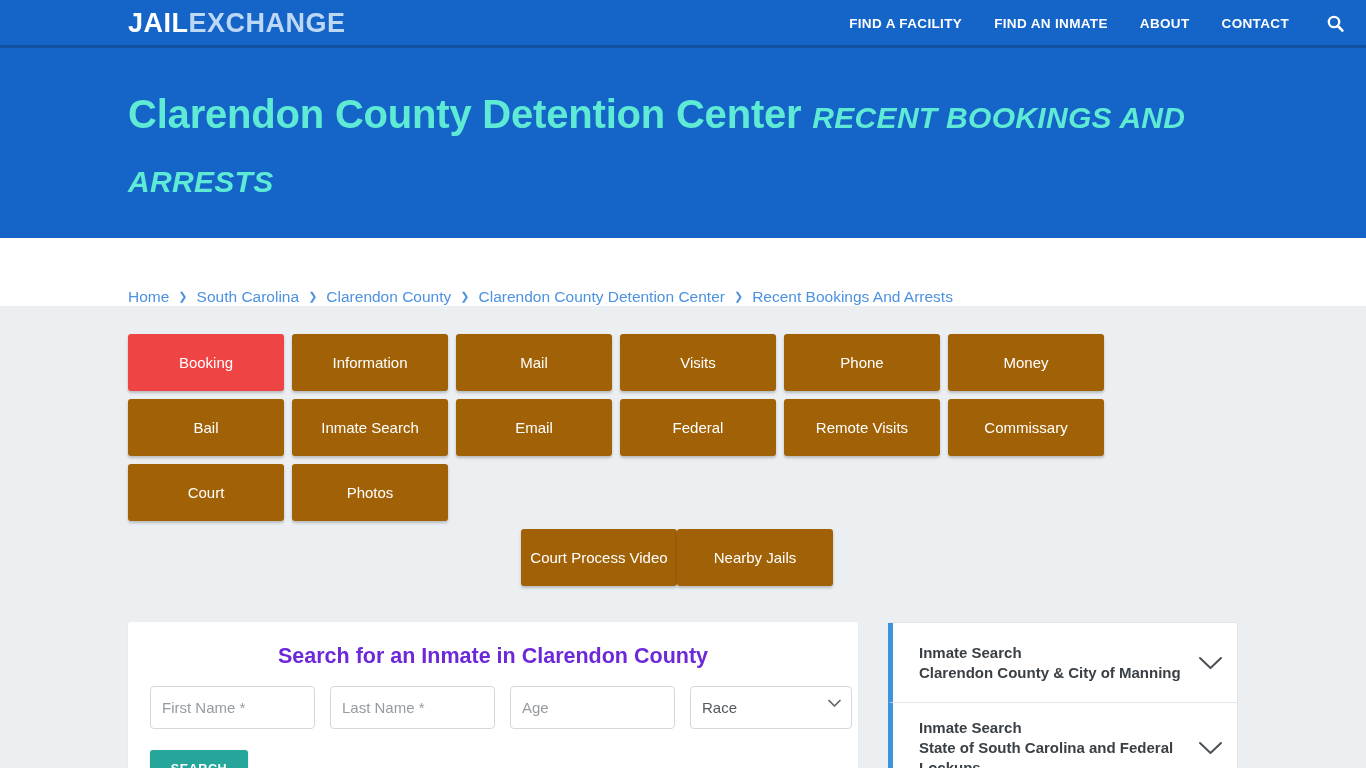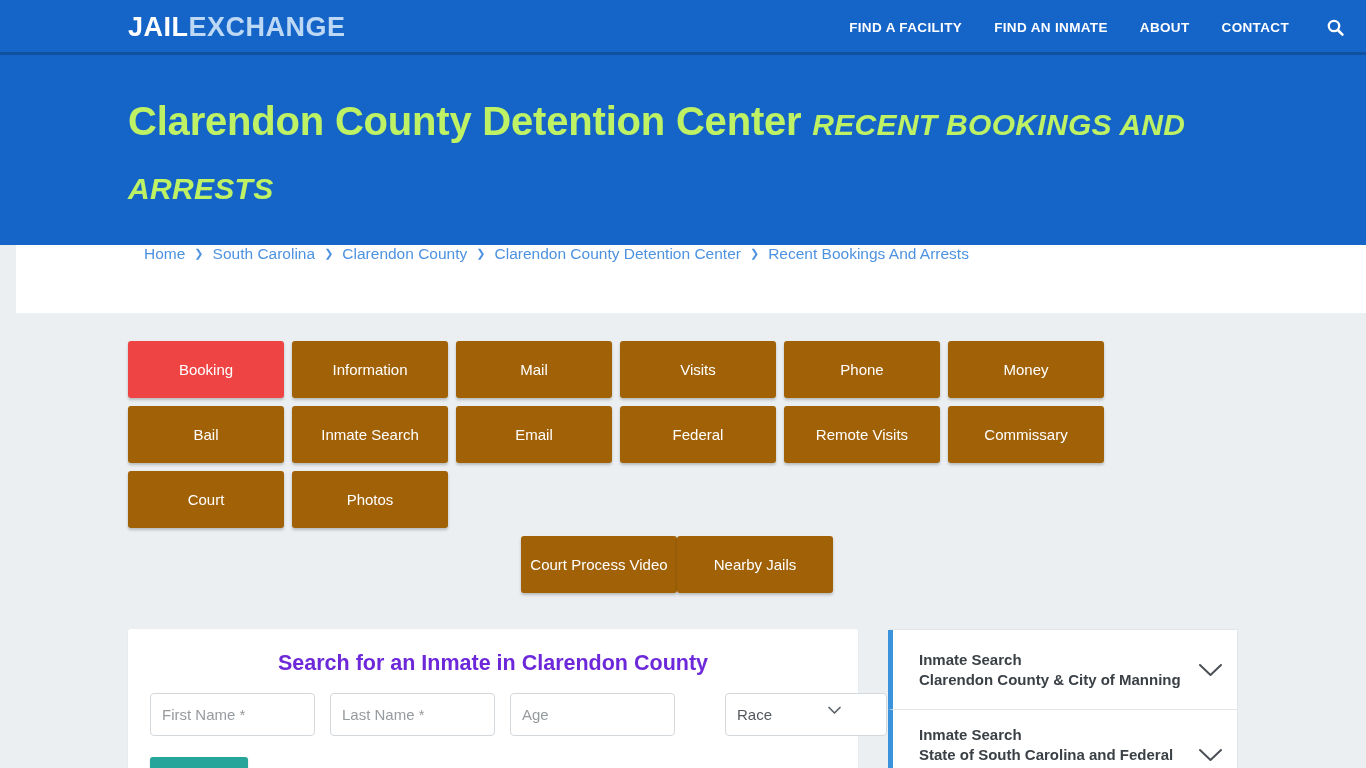--- a/index.html
+++ b/index.html
@@ -5,21 +5,21 @@
   * { box-sizing: border-box; margin: 0; padding: 0; }
   html, body {
     width: 1366px; height: 768px;
     overflow: hidden;
     background: #eceff1;
     font-family: "Liberation Sans", sans-serif;
   }
 
   
   .navbar {
-    height: 55px;
+    height: 48px;
     background: #1565c9;
     border-bottom: 3px solid #11519f;
     display: flex;
     align-items: center;
     padding: 2px 22px 0 128px;
   }
   .logo {
     font-size: 27px;
     font-weight: bold;
     letter-spacing: 0.5px;
@@ -51,42 +51,41 @@
     padding: 0;
   }
 
   
   .hero {
     background: #1565c9;
     height: 190px;
     padding: 36px 128px 0 128px;
   }
   .hero-title {
-    color: #bef264;
+    color: #5eead4;
     font-size: 40px;
     font-weight: bold;
     line-height: 60px;
     font-stretch: condensed;
     letter-spacing: -0.2px;
   }
   .hero-title .sub {
     font-size: 30px;
     font-style: italic;
     font-weight: bold;
     letter-spacing: 0.3px;
   }
 
   
   .breadcrumb-band {
     background: #ffffff;
     height: 68px;
     display: flex;
-    align-items: flex-start;
+    align-items: flex-end;
     padding: 0 128px;
-    margin-left: 16px;
   }
   .breadcrumb { display: flex; align-items: center; }
   .crumb {
     color: #4d92e0;
     font-size: 15.5px;
     text-decoration: none;
     white-space: nowrap;
   }
   .crumb.active { color: #4d92e0; }
   .crumb-sep {
@@ -172,21 +171,20 @@
   .field.fname { width: 165px; }
   .field.lname { width: 165px; }
   .field.age   { width: 165px; }
   .select-wrap { position: relative; width: 162px; }
   .field.race {
     width: 162px;
     appearance: none;
     -webkit-appearance: none;
     padding-right: 26px;
     cursor: pointer;
-    margin-left: 35px;
   }
   .select-chev {
     position: absolute; right: 11px; top: 13px;
     pointer-events: none;
   }
   .search-submit {
     margin-top: 21px;
     width: 98px;
     height: 38px;
     background: #26a69a;

